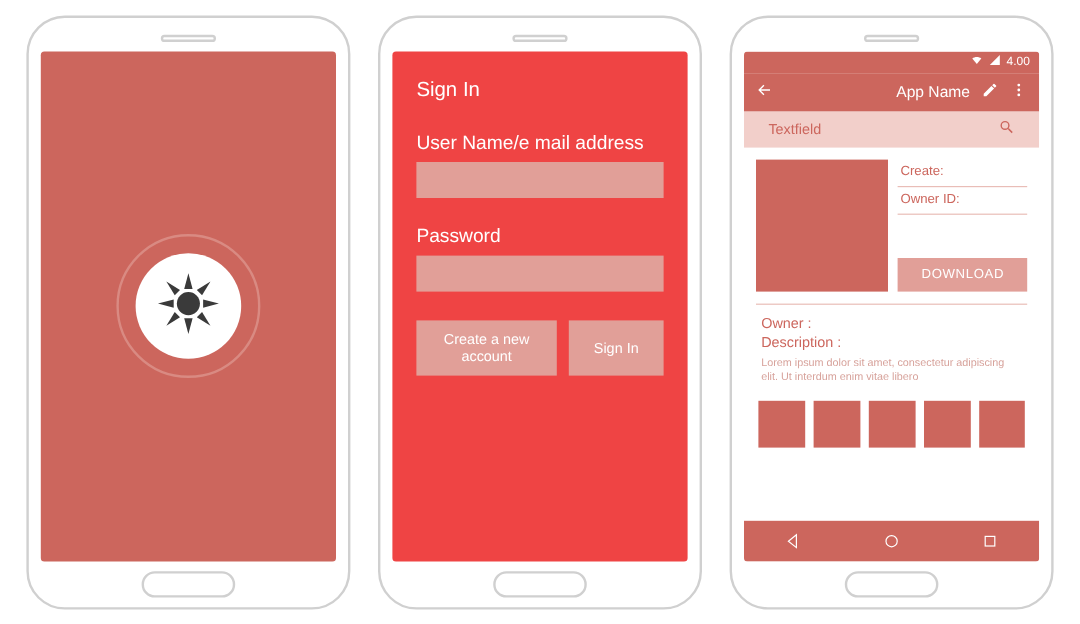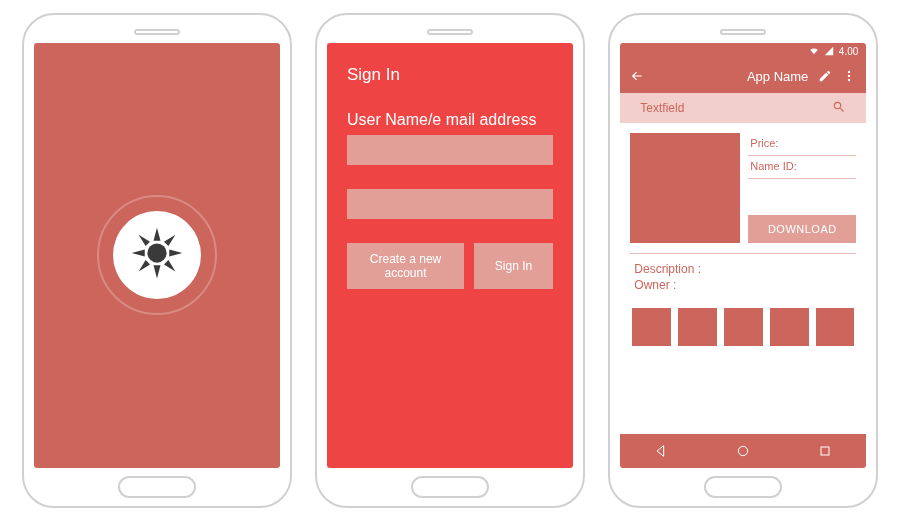--- a/index.html
+++ b/index.html
@@ -265,20 +265,21 @@
 </div>
 
 <div class="phone">
   <div class="speaker"></div>
   <div class="screen signin">
     <h2>Sign In</h2>
 
     <label class="field-label">User Name/e mail address</label>
     <input class="text-input" type="text" style="">
 
+    <label class="field-label">Password</label>
     <input class="text-input" type="password" style="">
 
     <div class="btn-row">
       <button class="btn secondary">Create a new account</button>
       <button class="btn primary">Sign In</button>
     </div>
   </div>
   <div class="home-btn"></div>
 </div>
 
@@ -326,31 +327,32 @@
       <span>
         <svg viewBox="0 0 24 24">
             <path d="M15.5 14h-.79l-.28-.27A6.471 6.471 0 0 0 16 9.5 6.5 6.5 0 1 0 9.5 16a6.47 6.47 0 0 0 4.23-1.57l.27.28v.79l5 4.99L20.49 19l-4.99-5zM9.5 14A4.5 4.5 0 1 1 14 9.5 4.5 4.5 0 0 1 9.5 14z"></path>
           </svg>
       </span>
     </div>
 
     <div class="main-row">
       <div class="thumb"></div>
       <div class="meta">
-        <div class="meta-line">Price:</div>
-        <div class="meta-line">Name ID:</div>
+        <div class="meta-line">Create:</div>
+        <div class="meta-line">Owner ID:</div>
         <button class="dl-btn">DOWNLOAD</button>
       </div>
     </div>
 
     <div class="sep"></div>
 
     <div class="info">
+      <div class="lbl">Owner :</div>
       <div class="lbl">Description :</div>
-      <div class="lbl">Owner :</div>
+      <div class="lorem">Lorem ipsum dolor sit amet, consectetur adipiscing elit. Ut interdum enim vitae libero</div>
     </div>
 
     <div class="tiles">
       <div class="tile"></div>
       <div class="tile"></div>
       <div class="tile"></div>
       <div class="tile"></div>
       <div class="tile"></div>
     </div>
 

